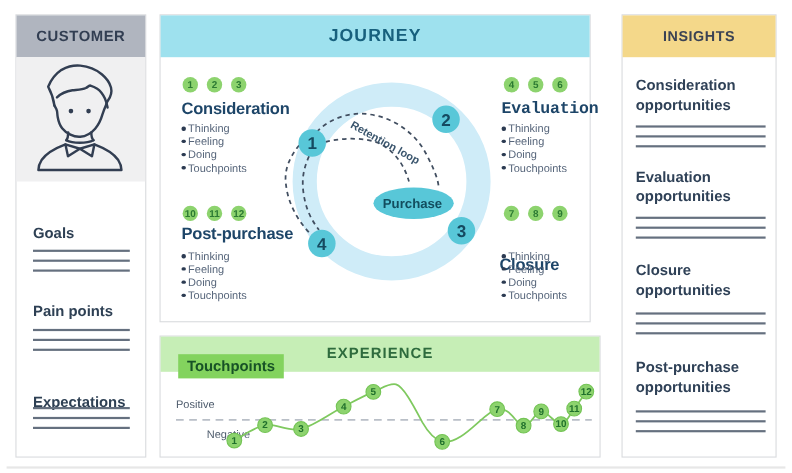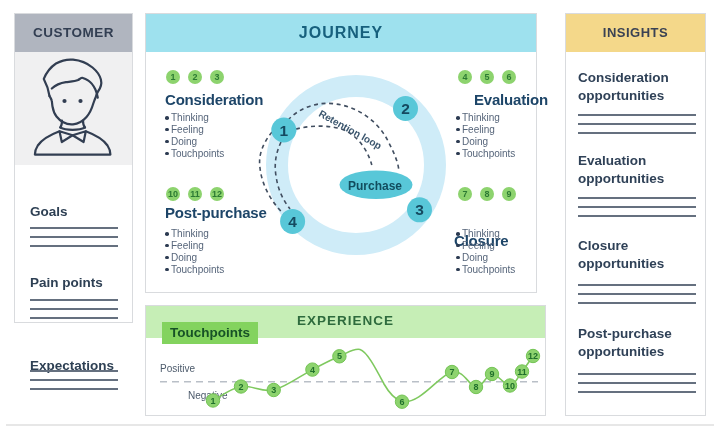--- a/index.html
+++ b/index.html
@@ -1,21 +1,21 @@
 <!DOCTYPE html>
 <html><head>
 <meta charset="utf-8">
 <style>
 * { margin:0; padding:0; box-sizing:border-box; }
 html,body { width:720px; height:430px; background:#fff; font-family:"Liberation Sans", sans-serif; overflow:hidden; position:relative; }
 .abs { position:absolute; }
 .panel { position:absolute; background:#fff; border:1px solid #d9dbde; }
 .hdr { position:absolute; left:0; top:0; right:0; text-align:center; font-weight:bold; }
 
-#pl { left:14px; top:13px; width:119px; height:310px; }
+#pl { left:14px; top:13px; width:119px; height:403px; }
 #pl .hdr { height:38px; line-height:38px; background:#b0b5bf; color:#323e52; font-size:13.5px; letter-spacing:.5px; }
 #iconbg { position:absolute; left:0; top:38px; width:117px; height:113px; background:#f0f0f1; }
 .sech { position:absolute; font-weight:bold; color:#2e4054; font-size:13.5px; }
 .lns { position:absolute; }
 .lns div { height:2px; background:#65707f; margin-bottom:7px; }
 
 #pj { left:145px; top:13px; width:392px; height:280px; }
 #pj .hdr { height:38px; line-height:38px; background:#9ee1ee; color:#17607d; font-size:16px; letter-spacing:1px; }
 .gdots { position:absolute; display:flex; gap:8px; }
 .gd { width:14px; height:14px; border-radius:50%; background:#8dd36e; color:#2c7a33; font-size:9px; font-weight:bold; text-align:center; line-height:14px; }
@@ -114,21 +114,21 @@
       <div>Feeling</div>
       <div>Doing</div>
       <div>Touchpoints</div>
   </div>
 
   <div class="gdots" style="left:312px; top:56px;">
       <div class="gd">4</div>
       <div class="gd">5</div>
       <div class="gd">6</div>
     </div>
-  <div class="jh" style="left:328px; top:77px;">Evaluation</div>
+  <div class="jh" style="left:310px; top:77px;font-family:Liberation Mono, monospace;">Evaluation</div>
   <div class="blist" style="left:310px; top:98px;">
     <div>Thinking</div>
       <div>Feeling</div>
       <div>Doing</div>
       <div>Touchpoints</div>
   </div>
 
   <div class="gdots" style="left:20px; top:172.5px;">
       <div class="gd">10</div>
       <div class="gd">11</div>

